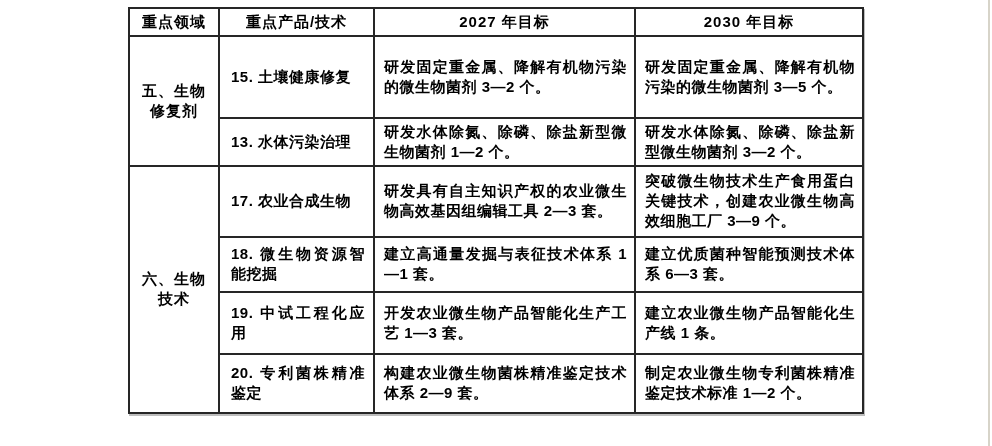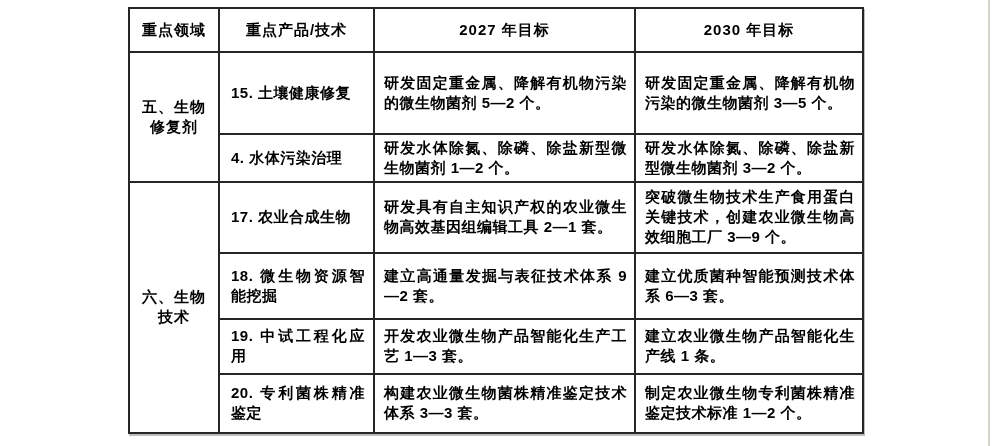--- a/index.html
+++ b/index.html
@@ -63,26 +63,26 @@
     padding: 2px 8px 2px 11px;
     letter-spacing: 0.5px;
     margin-left: 24px;
   }
   td.goal {
     text-align: justify;
     vertical-align: middle;
     padding: 3px 7px 3px 9px;
     letter-spacing: 0.5px;
   }
-  tr.rh-head { height: 44px; }
+  tr.rh-head { height: 28px; }
   tr.rh-15 { height: 82px; }
   tr.rh-16 { height: 45px; }
   tr.rh-17 { height: 71px; }
-  tr.rh-18 { height: 66px; }
-  tr.rh-19 { height: 55px; }
+  tr.rh-18 { height: 55px; }
+  tr.rh-19 { height: 62px; }
   tr.rh-20 { height: 59px; }
 </style>
 </head>
 <body>
 
 <div class="page">
 
   <table class="goals">
     <colgroup>
       <col style="width:90px">
@@ -96,47 +96,47 @@
         <th>重点产品/技术</th>
         <th>2027 年目标</th>
         <th>2030 年目标</th>
       </tr>
     </thead>
     <tbody>
       <tr class="rh-15">
         <td class="area" rowspan="2">五、生物
 修复剂</td>
         <td class="product">15. 土壤健康修复</td>
-        <td class="goal">研发固定重金属、降解有机物污染的微生物菌剂 5—2 个。</td>
+        <td class="goal">研发固定重金属、降解有机物污染的微生物菌剂 3—2 个。</td>
         <td class="goal">研发固定重金属、降解有机物污染的微生物菌剂 3—5 个。</td>
       </tr>
       <tr class="rh-16">
-        <td class="product">4. 水体污染治理</td>
+        <td class="product">13. 水体污染治理</td>
         <td class="goal">研发水体除氮、除磷、除盐新型微生物菌剂 1—2 个。</td>
         <td class="goal">研发水体除氮、除磷、除盐新型微生物菌剂 3—2 个。</td>
       </tr>
       <tr class="rh-17">
         <td class="area" rowspan="4">六、生物
 技术</td>
         <td class="product">17. 农业合成生物</td>
-        <td class="goal">研发具有自主知识产权的农业微生物高效基因组编辑工具 2—1 套。</td>
+        <td class="goal">研发具有自主知识产权的农业微生物高效基因组编辑工具 2—3 套。</td>
         <td class="goal">突破微生物技术生产食用蛋白关键技术，创建农业微生物高效细胞工厂 3—9 个。</td>
       </tr>
       <tr class="rh-18">
         <td class="product">18. 微生物资源智能挖掘</td>
-        <td class="goal">建立高通量发掘与表征技术体系 9—2 套。</td>
+        <td class="goal">建立高通量发掘与表征技术体系 1—1 套。</td>
         <td class="goal">建立优质菌种智能预测技术体系 6—3 套。</td>
       </tr>
       <tr class="rh-19">
         <td class="product">19. 中试工程化应用</td>
         <td class="goal">开发农业微生物产品智能化生产工艺 1—3 套。</td>
         <td class="goal">建立农业微生物产品智能化生产线 1 条。</td>
       </tr>
       <tr class="rh-20">
         <td class="product">20. 专利菌株精准鉴定</td>
-        <td class="goal">构建农业微生物菌株精准鉴定技术体系 3—3 套。</td>
+        <td class="goal">构建农业微生物菌株精准鉴定技术体系 2—9 套。</td>
         <td class="goal">制定农业微生物专利菌株精准鉴定技术标准 1—2 个。</td>
       </tr>
     </tbody>
   </table>
 
   <div class="scan-edge-line"></div>
 </div>
 
 </body></html>

